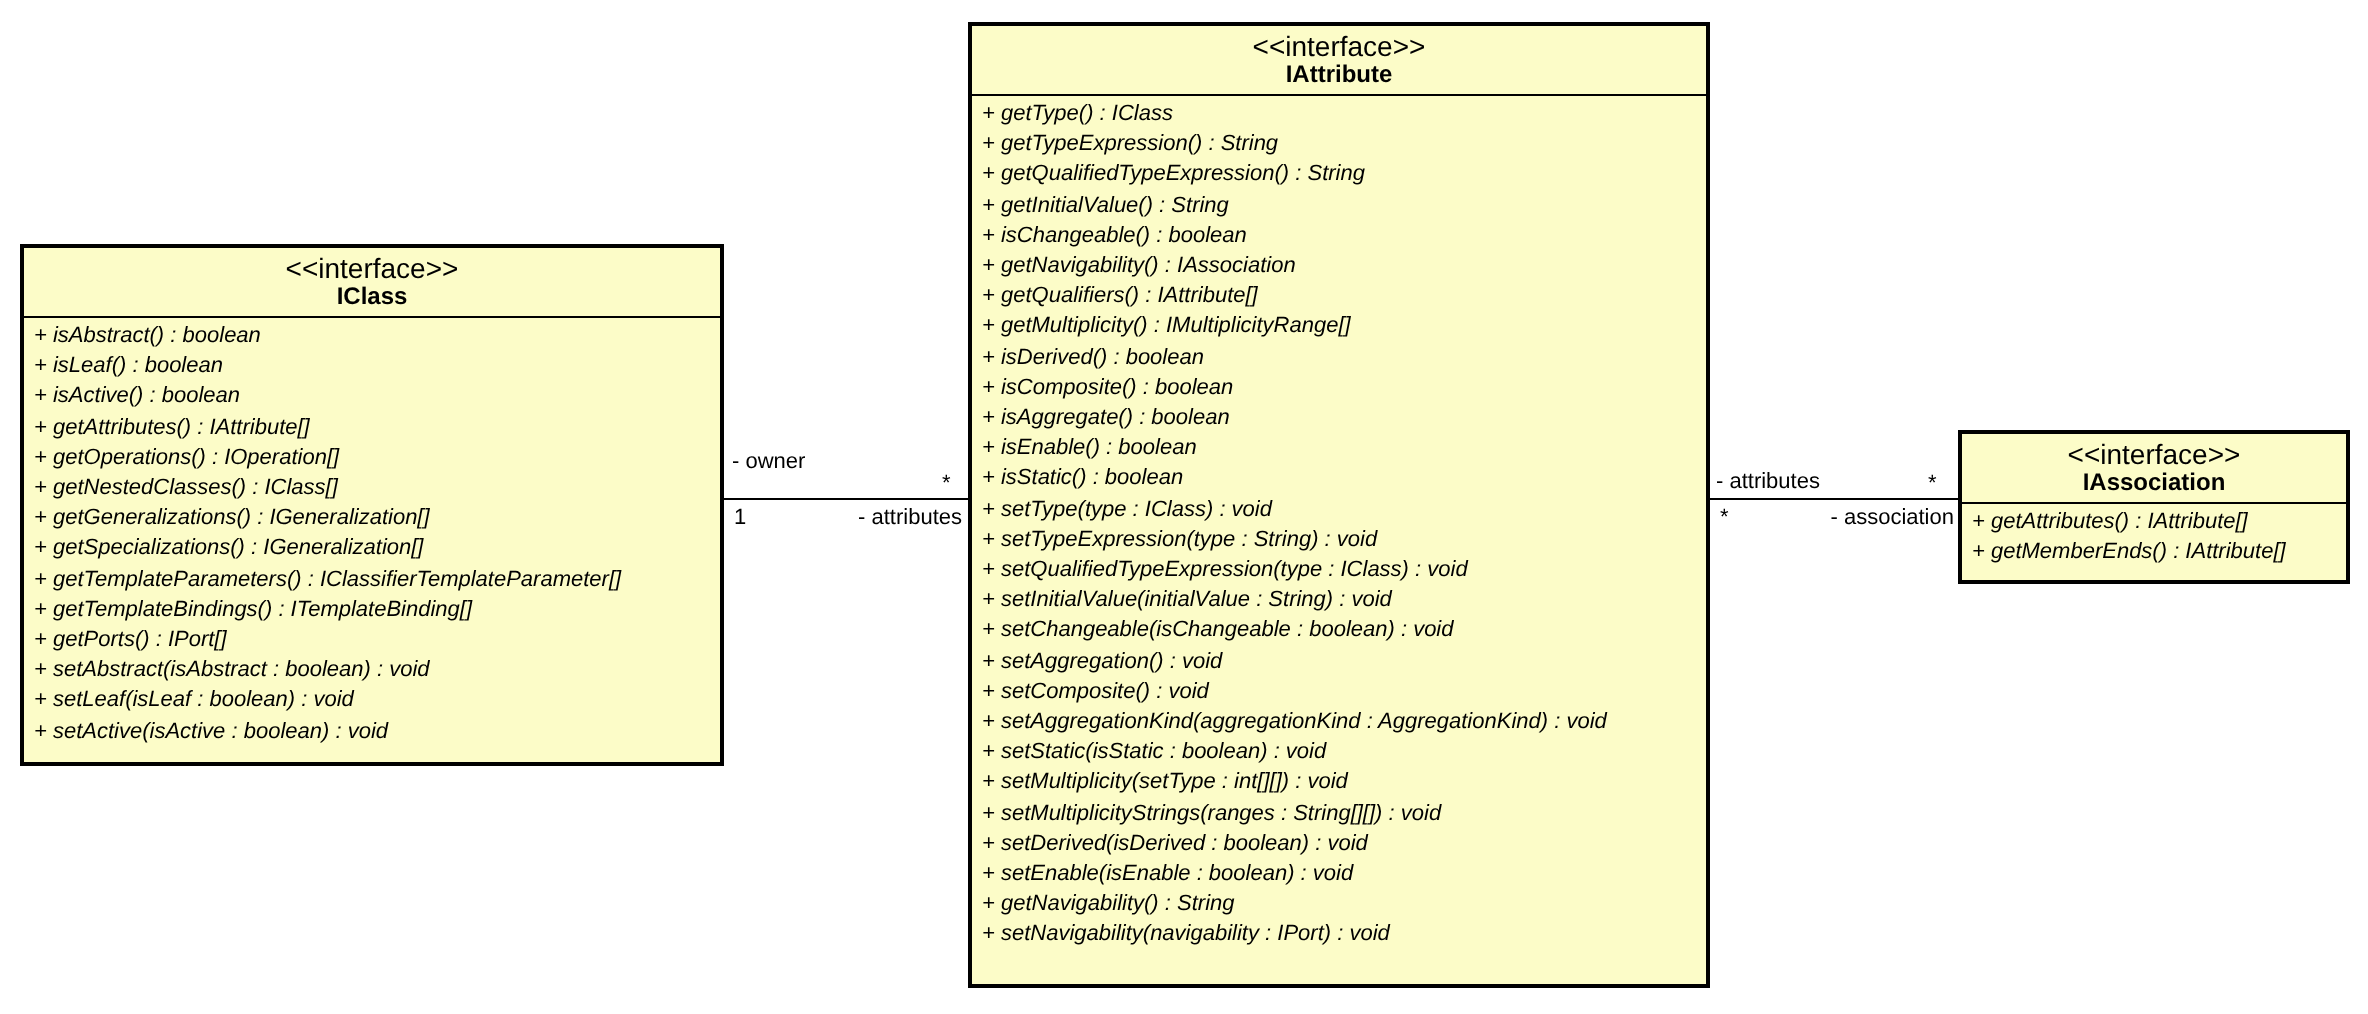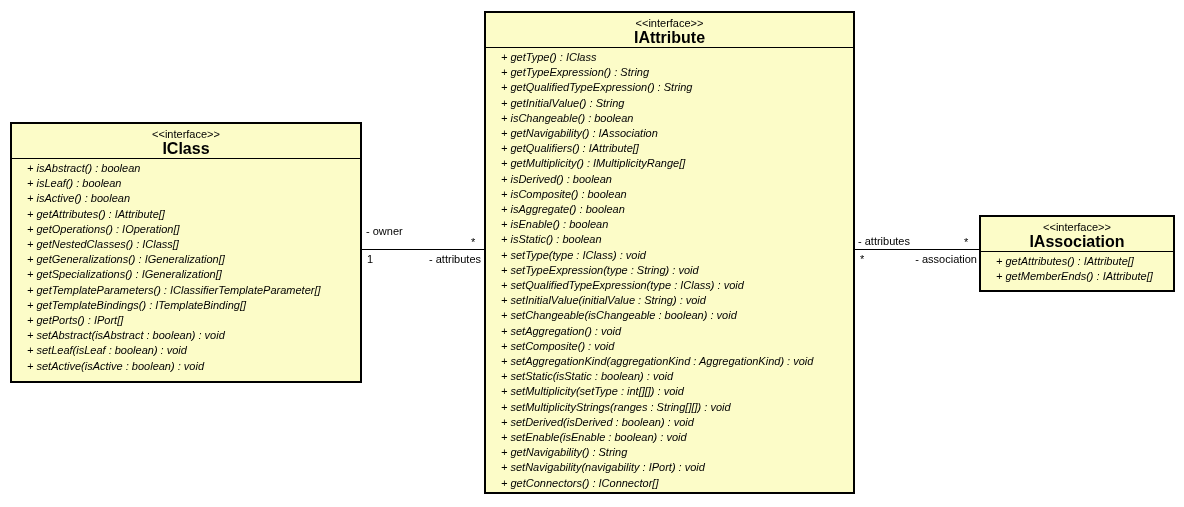--- a/index.html
+++ b/index.html
@@ -16,23 +16,23 @@
     position: absolute;
     box-sizing: border-box;
     background: #FCFCC8;
     border: 2px solid #000000;
   }
   .uml-header {
     border-bottom: 1px solid #000000;
     text-align: center;
     padding: 3px 2px 2px 2px;
   }
-  .stereotype { font-size: 11px; line-height: 14px; }
-  .class-name { font-size: 16px; font-weight: bold; line-height: 15px; }
-  .methods { padding: 2px 3px 0 15px; overflow: hidden; }
+  .stereotype { font-size: 14px; line-height: 14px; }
+  .class-name { font-size: 12px; font-weight: bold; line-height: 15px; }
+  .methods { padding: 2px 3px 0 5px; overflow: hidden; }
   .method-row {
     font-size: 11px;
     font-style: italic;
     line-height: 15.2px;
     white-space: nowrap;
   }
   #box-iclass       { left: 10px;  top: 122px; width: 352px; height: 261px; }
   #box-iattribute   { left: 484px; top: 11px;  width: 371px; height: 483px; }
   #box-iassociation { left: 979px; top: 215px; width: 196px; height: 77px; }
 
@@ -110,21 +110,20 @@
         <div class="method-row">+ setAggregation() : void</div>
         <div class="method-row">+ setComposite() : void</div>
         <div class="method-row">+ setAggregationKind(aggregationKind : AggregationKind) : void</div>
         <div class="method-row">+ setStatic(isStatic : boolean) : void</div>
         <div class="method-row">+ setMultiplicity(setType : int[][]) : void</div>
         <div class="method-row">+ setMultiplicityStrings(ranges : String[][]) : void</div>
         <div class="method-row">+ setDerived(isDerived : boolean) : void</div>
         <div class="method-row">+ setEnable(isEnable : boolean) : void</div>
         <div class="method-row">+ getNavigability() : String</div>
         <div class="method-row">+ setNavigability(navigability : IPort) : void</div>
-        <div class="method-row">+ getConnectors() : IConnector[]</div>
       </div>
   </div>
 
   <div class="uml-class" id="box-iassociation">
     <div class="uml-header">
       <div class="stereotype">&lt;&lt;interface&gt;&gt;</div>
       <div class="class-name">IAssociation</div>
     </div>
     <div class="methods">
         <div class="method-row">+ getAttributes() : IAttribute[]</div>

